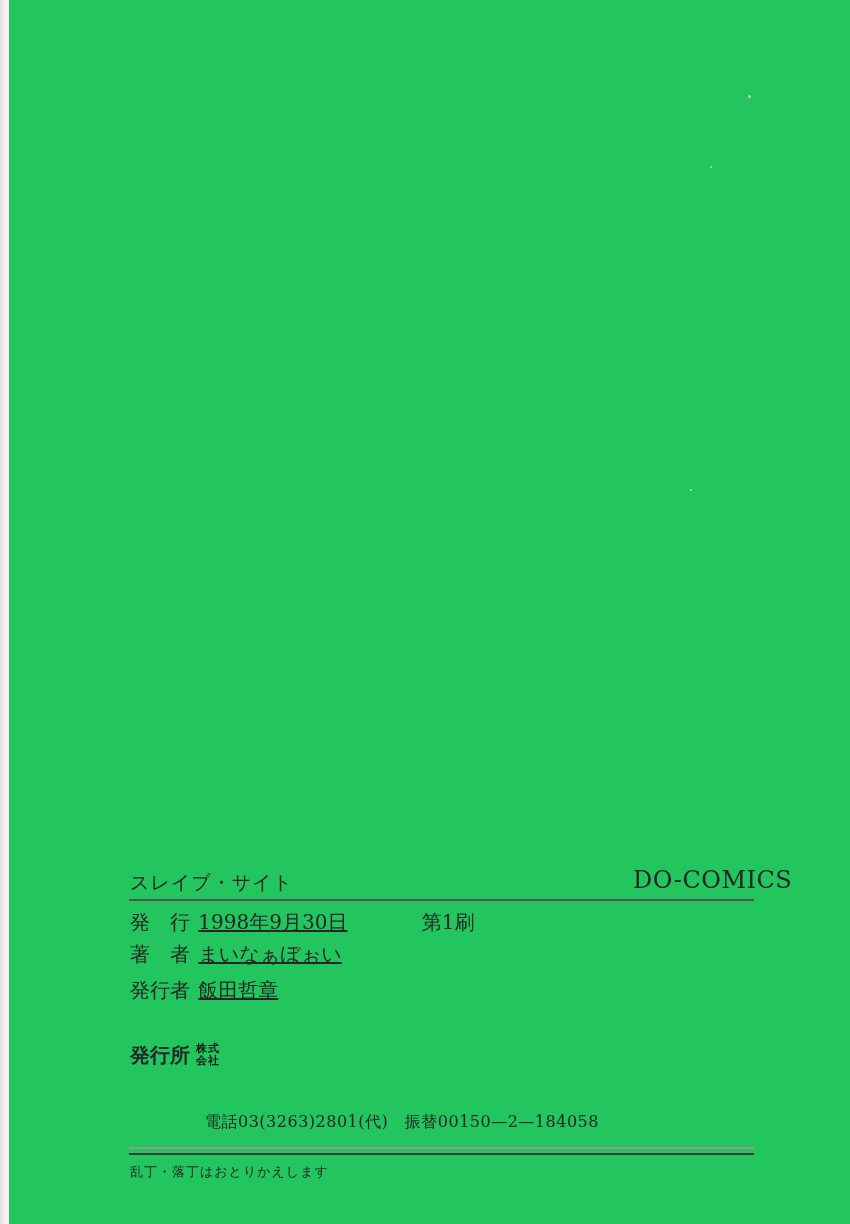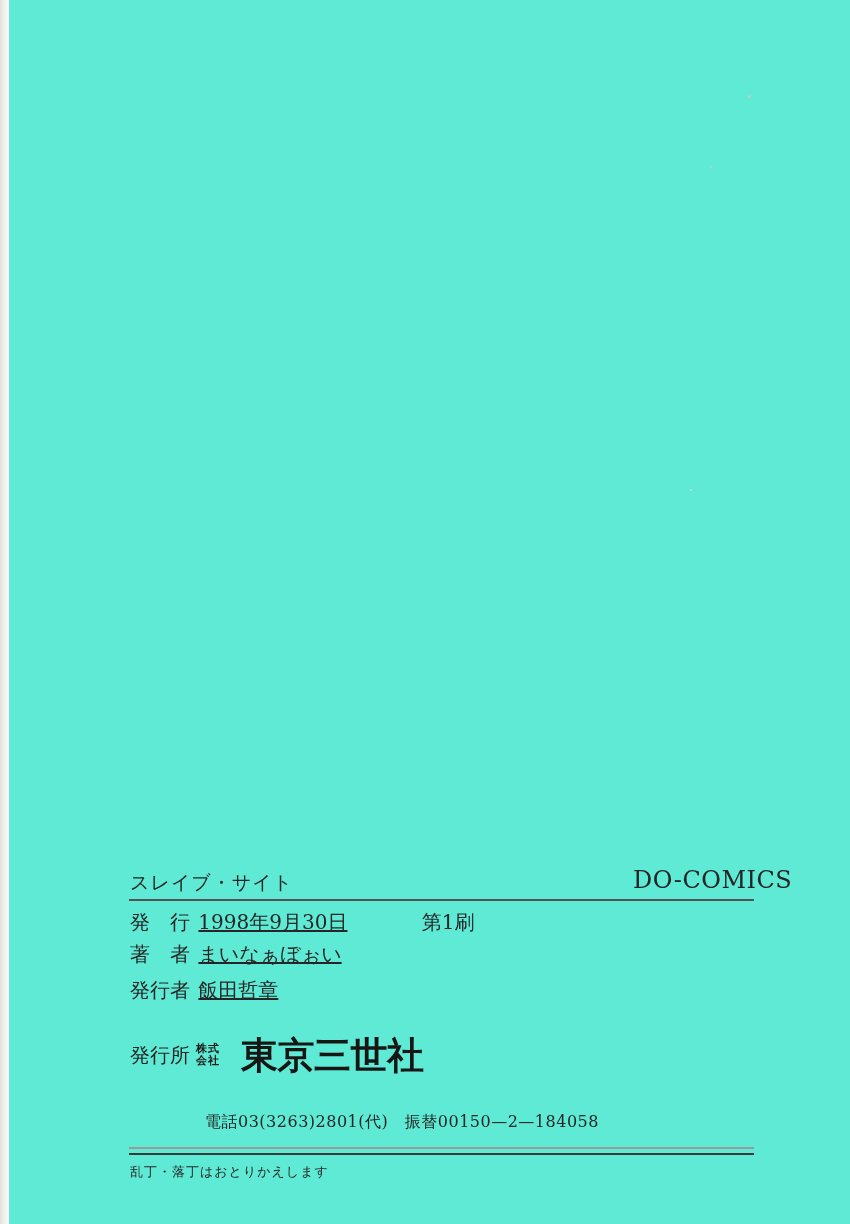--- a/index.html
+++ b/index.html
@@ -4,21 +4,21 @@
 <style>
   html, body {
     margin: 0;
     padding: 0;
     background: #ffffff;
   }
   .page {
     position: relative;
     width: 850px;
     height: 1224px;
-    background: #5eead4;
+    background: #22c55e;
     overflow: hidden;
     font-family: "DejaVu Serif", "Liberation Serif", serif;
     color: #262626;
   }
   
   .edge-shadow {
     position: absolute;
     left: 0; top: 0; bottom: 0;
     width: 9px;
     background: linear-gradient(to right, #e3e2de 0%, #f3f2ef 55%, #fbfaf7 100%);
@@ -80,20 +80,21 @@
     left: 130px; top: 1038px;
     height: 34px;
     display: flex;
     align-items: center;
     white-space: nowrap;
   }
   .row-pubhouse .label {
     display: inline-block;
     width: 62px;
     font-size: 20px;
+    font-weight: bold;
   }
   .corp-type {
     display: inline-flex;
     flex-direction: column;
     margin-left: 4px;
     font-family: "DejaVu Sans", "Liberation Sans", sans-serif;
     font-size: 11px;
     font-weight: bold;
     line-height: 1.1;
     letter-spacing: 1px;
@@ -170,21 +171,20 @@
     <span class="value">飯田哲章</span>
   </div>
 
 
   <div class="row-pubhouse">
     <span class="label">発行所</span>
     <span class="corp-type">
       <span>株式</span>
       <span>会社</span>
     </span>
-    <span class="corp-name">東京三世社</span>
   </div>
 
   <div class="addr-line addr-2">電話03(3263)2801(代)　振替00150—2—184058</div>
 
   <div class="rule-double-a"></div>
   <div class="rule-double-b"></div>
 
   <div class="notice">乱丁・落丁はおとりかえします</div>
 
 </div>

